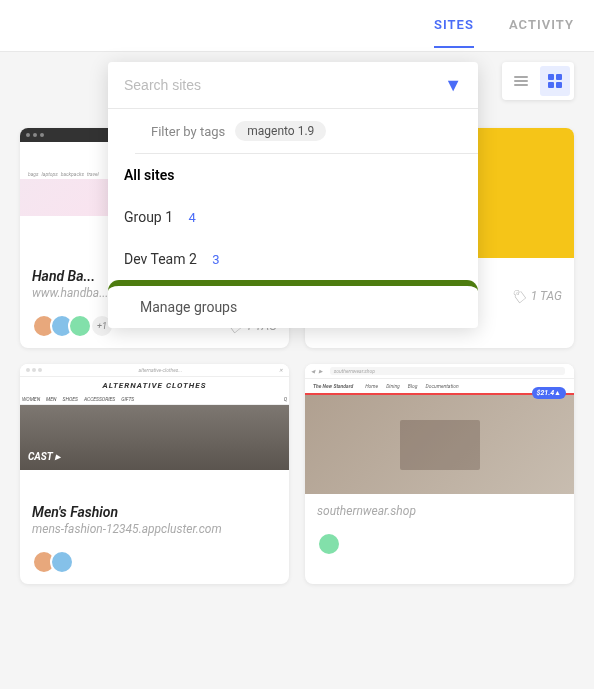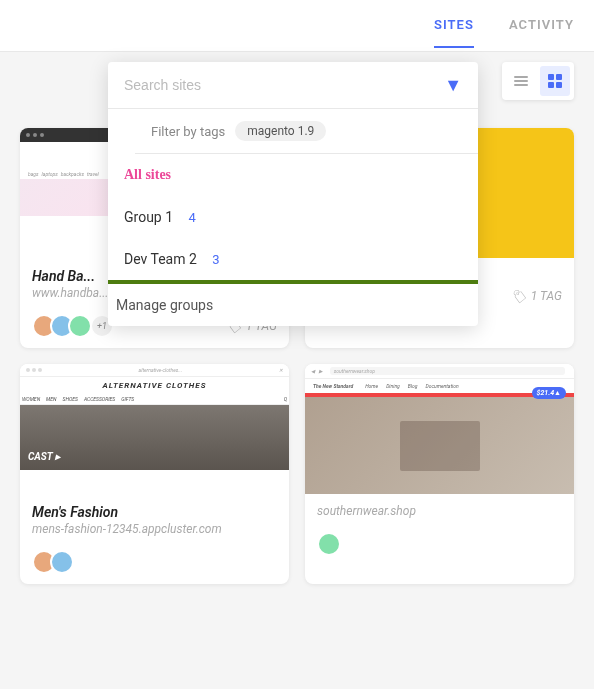--- a/index.html
+++ b/index.html
@@ -110,34 +110,34 @@
     .dropdown-item {
       padding: 13px 16px;
       font-size: 14px;
       color: #333;
       cursor: pointer;
       display: flex;
       align-items: center;
       gap: 6px;
     }
     .dropdown-item.active {
-      color: #ec4899;
+      color: #000000;
       font-weight: 600;
-      font-family: Liberation Serif, serif;
     }
     .dropdown-item .count {
       color: #4a6cf7;
       font-size: 13px;
     }
     .dropdown-manage {
-      padding: 13px 8px;
+      padding: 13px 32px;
       font-size: 14px;
       color: #555;
       cursor: pointer;
-      border-top: 4px solid #4d7c0f;
+      border-top: 6px solid #4d7c0f;
+      border-radius: 11px;
     }
 
     
     .view-toggles {
       position: absolute;
       top: 10px;
       right: 20px;
       display: flex;
       gap: 4px;
       background: #fff;
@@ -275,21 +275,21 @@
       gap: 4px;
     }
     .preview-southern-bar span {
       font-size: 5px;
       color: #aaa;
     }
     .preview-southern-nav {
       display: flex;
       gap: 8px;
       padding: 4px 8px;
-      border-bottom: 4px solid #ef4444;
+      border-bottom: 2px solid #ef4444;
       align-items: center;
     }
     .preview-southern-nav-logo {
       font-size: 7px;
       font-weight: 700;
       color: #333;
       margin-right: 4px;
     }
     .preview-southern-nav span {
       font-size: 5px;

